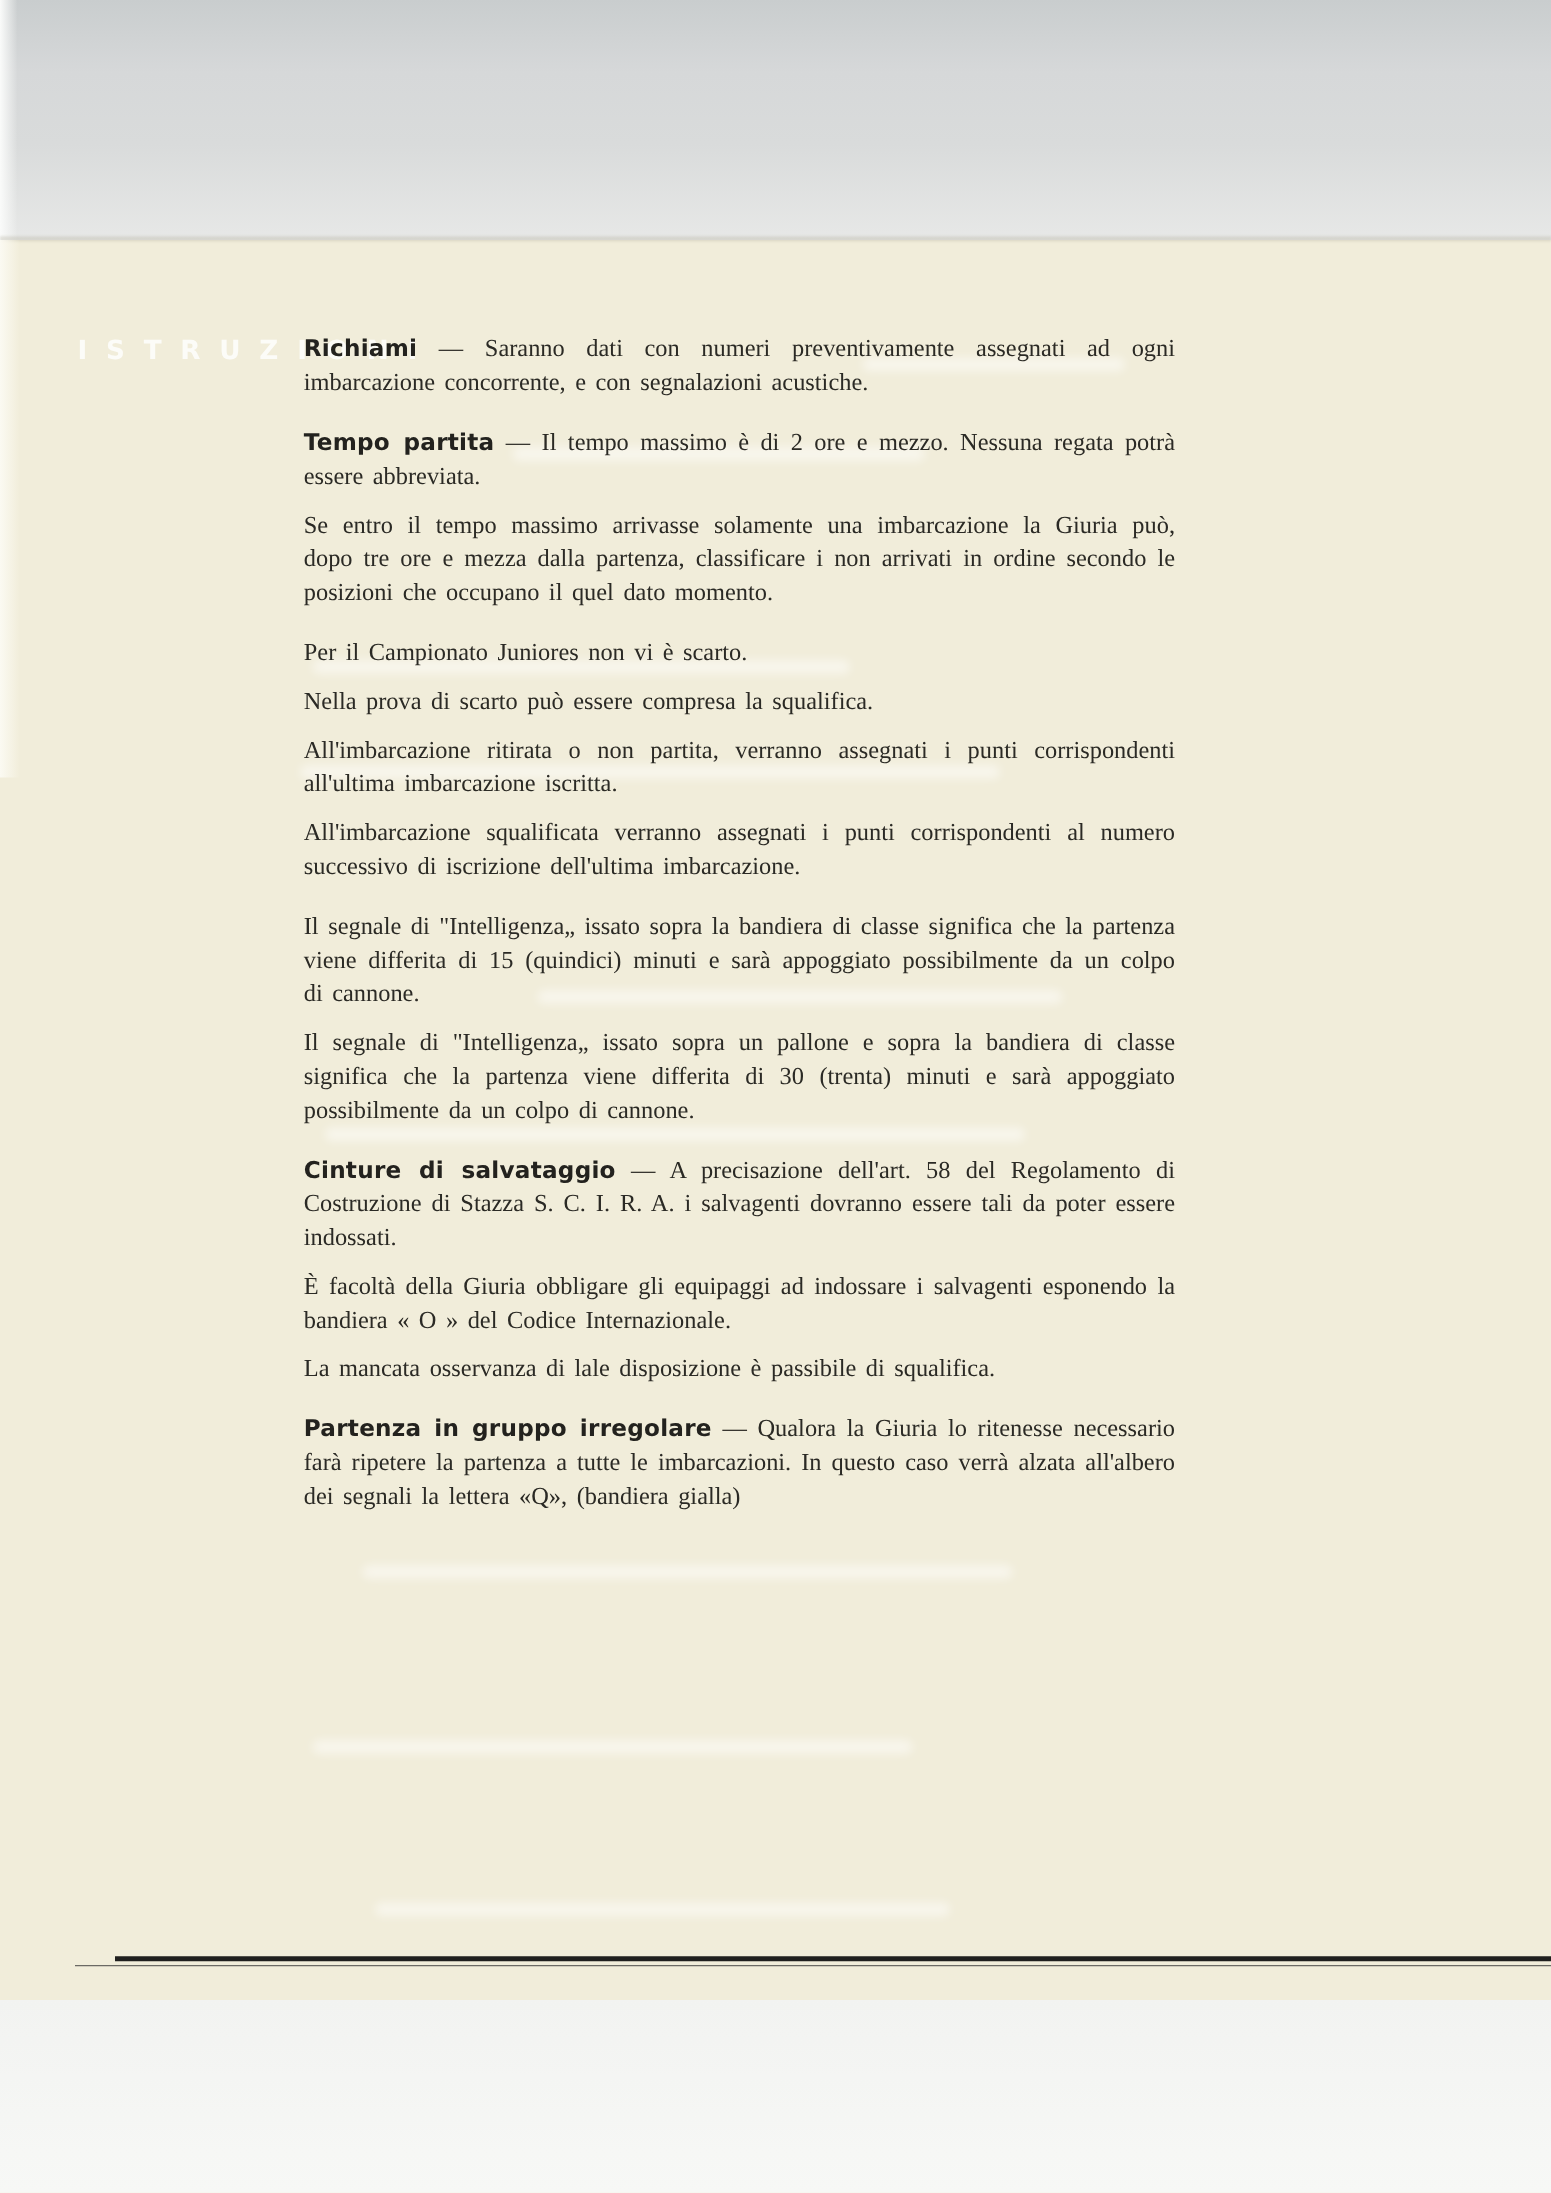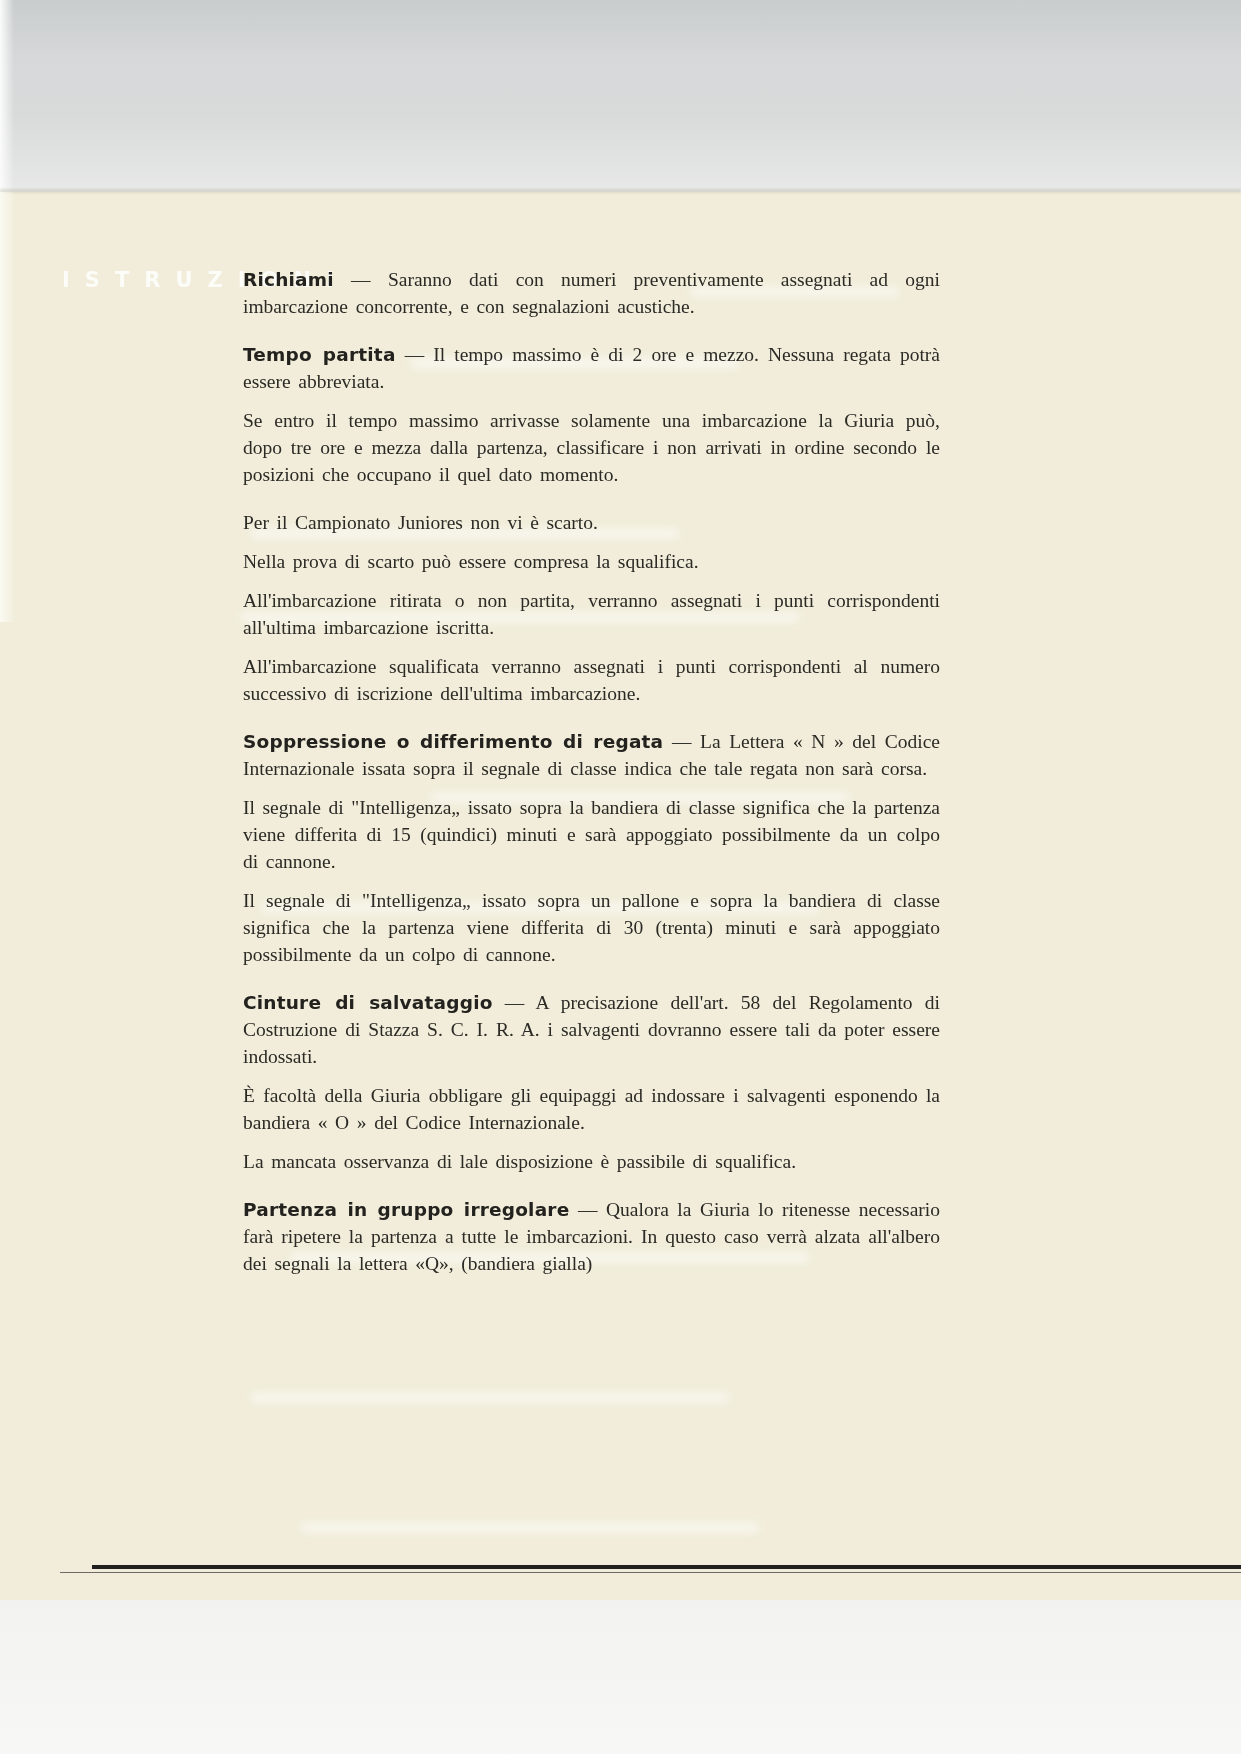--- a/index.html
+++ b/index.html
@@ -95,21 +95,20 @@
         <p class="para"><span class="head">Tempo partita</span><span class="dash"> — </span>Il tempo massimo è di 2 ore e mezzo. Nessuna regata potrà essere abbreviata.</p>
         <p class="para">Se entro il tempo massimo arrivasse solamente una imbarcazione la Giuria può, dopo tre ore e mezza dalla partenza, classificare i non arrivati in ordine secondo le posizioni che occupano il quel dato momento.</p>
       </div>
       <div class="section">
         <p class="para">Per il Campionato Juniores non vi è scarto.</p>
         <p class="para">Nella prova di scarto può essere compresa la squalifica.</p>
         <p class="para">All'imbarcazione ritirata o non partita, verranno assegnati i punti corrispondenti all'ultima imbarcazione iscritta.</p>
         <p class="para">All'imbarcazione squalificata verranno assegnati i punti corrispondenti al numero successivo di iscrizione dell'ultima imbarcazione.</p>
       </div>
       <div class="section">
-        <p class="para"><span class="head">Soppressione o differimento di regata</span><span class="dash"> — </span>La Lettera « N » del Codice Internazionale issata sopra il segnale di classe indica che tale regata non sarà corsa.</p>
         <p class="para">Il segnale di "Intelligenza„ issato sopra la bandiera di classe significa che la partenza viene differita di 15 (quindici) minuti e sarà appoggiato possibilmente da un colpo di cannone.</p>
         <p class="para">Il segnale di "Intelligenza„ issato sopra un pallone e sopra la bandiera di classe significa che la partenza viene differita di 30 (trenta) minuti e sarà appoggiato possibilmente da un colpo di cannone.</p>
       </div>
       <div class="section">
         <p class="para"><span class="head">Cinture di salvataggio</span><span class="dash"> — </span>A precisazione dell'art. 58 del Regolamento di Costruzione di Stazza S. C. I. R. A. i salvagenti dovranno essere tali da poter essere indossati.</p>
         <p class="para">È facoltà della Giuria obbligare gli equipaggi ad indossare i salvagenti esponendo la bandiera « O » del Codice Internazionale.</p>
         <p class="para">La mancata osservanza di lale disposizione è passibile di squalifica.</p>
       </div>
       <div class="section">
         <p class="para"><span class="head">Partenza in gruppo irregolare</span><span class="dash"> — </span>Qualora la Giuria lo ritenesse necessario farà ripetere la partenza a tutte le imbarcazioni. In questo caso verrà alzata all'albero dei segnali la lettera «Q», (bandiera gialla)</p>

